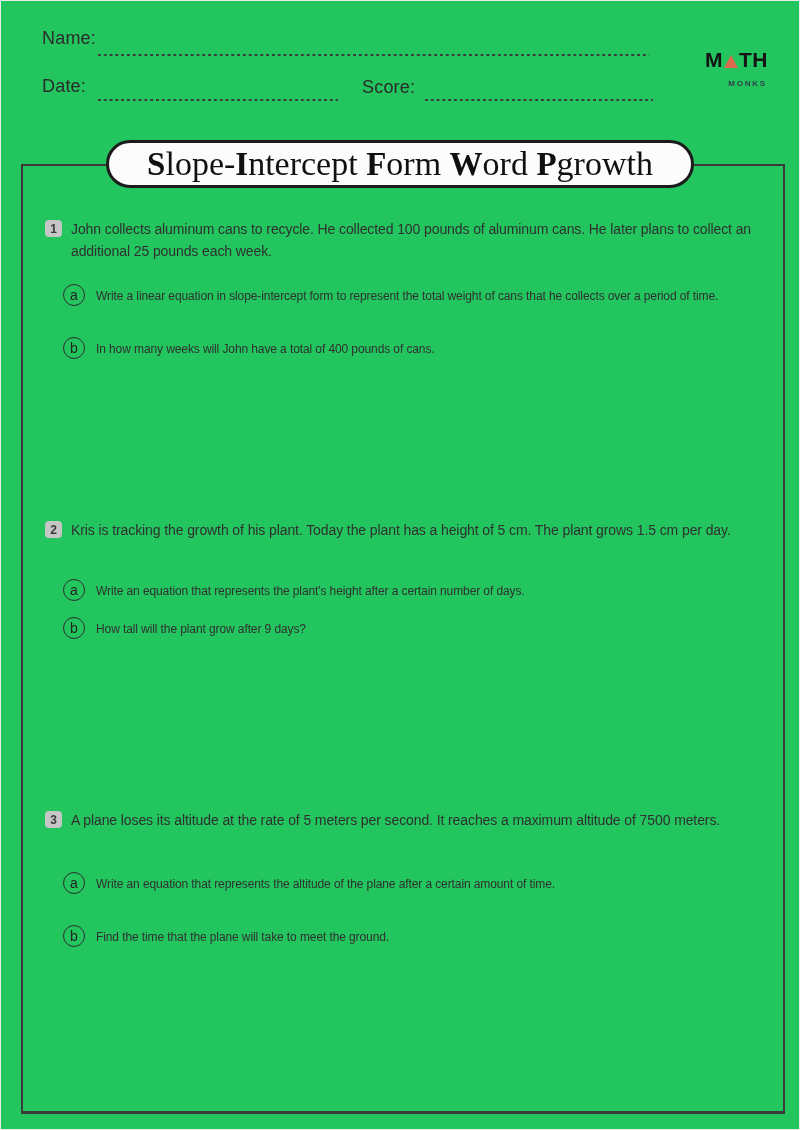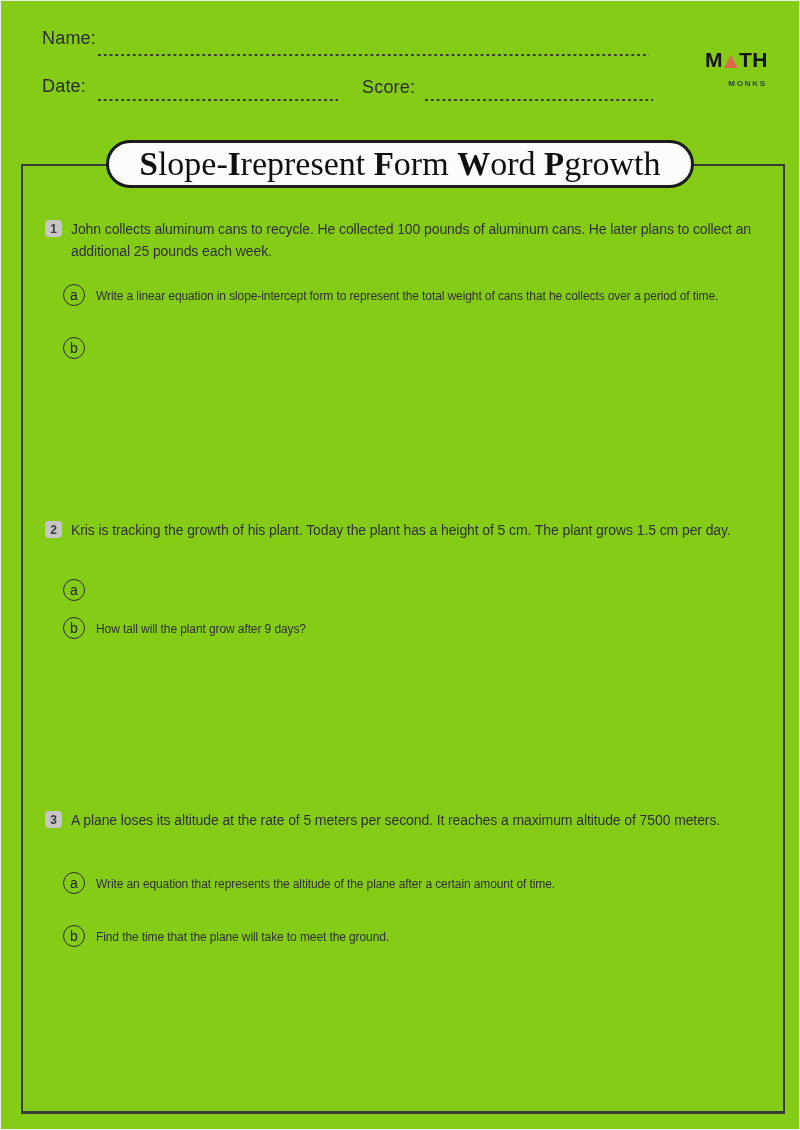--- a/index.html
+++ b/index.html
@@ -3,21 +3,21 @@
 <meta charset="utf-8">
 <style>
   * { margin: 0; padding: 0; box-sizing: border-box; }
   html, body { background: #ffffff; }
   body { font-family: "Liberation Sans", sans-serif; }
 
   .page {
     position: relative;
     width: 800px;
     height: 1130px;
-    background: #84cc16;
+    background: #22c55e;
     border: 1px solid #ececec;
     overflow: hidden;
     color: #323232;
   }
 
   
   .field-label {
     position: absolute;
     font-size: 18px;
     font-weight: 500;
@@ -208,43 +208,45 @@
   <div class="logo">
     <div class="logo-top">
       <span>M</span>
       <span class="logo-triangle"></span>
       <span>TH</span>
     </div>
     <div class="logo-sub">MONKS</div>
   </div>
 
   <div class="title-banner">
-    <span class="seg-lead">S</span><span class="seg-rest">lope-</span><span class="seg-lead">I</span><span class="seg-rest">represent </span><span class="seg-lead">F</span><span class="seg-rest">orm </span><span class="seg-lead">W</span><span class="seg-rest">ord </span><span class="seg-lead">P</span><span class="seg-rest">growth</span>
+    <span class="seg-lead">S</span><span class="seg-rest">lope-</span><span class="seg-lead">I</span><span class="seg-rest">ntercept </span><span class="seg-lead">F</span><span class="seg-rest">orm </span><span class="seg-lead">W</span><span class="seg-rest">ord </span><span class="seg-lead">P</span><span class="seg-rest">growth</span>
   </div>
 
   <div class="main-box">
 
     <div class="problem-head p1-head">
       <span class="num-badge">1</span>
       <span class="problem-text">John collects aluminum cans to recycle. He collected 100 pounds of aluminum cans. He later plans to collect an additional 25 pounds each week.</span>
     </div>
     <div class="part p1-a">
       <span class="part-label">a</span>
       <span class="part-text">Write a linear equation in slope-intercept form to represent the total weight of cans that he collects over a period of time.</span>
     </div>
     <div class="part p1-b">
       <span class="part-label">b</span>
+      <span class="part-text">In how many weeks will John have a total of 400 pounds of cans.</span>
     </div>
 
     <div class="problem-head p2-head">
       <span class="num-badge">2</span>
       <span class="problem-text">Kris is tracking the growth of his plant. Today the plant has a height of 5 cm. The plant grows 1.5 cm per day.</span>
     </div>
     <div class="part p2-a">
       <span class="part-label">a</span>
+      <span class="part-text">Write an equation that represents the plant's height after a certain number of days.</span>
     </div>
     <div class="part p2-b">
       <span class="part-label">b</span>
       <span class="part-text">How tall will the plant grow after 9 days?</span>
     </div>
 
     <div class="problem-head p3-head">
       <span class="num-badge">3</span>
       <span class="problem-text">A plane loses its altitude at the rate of 5 meters per second. It reaches a maximum altitude of 7500 meters.</span>
     </div>

